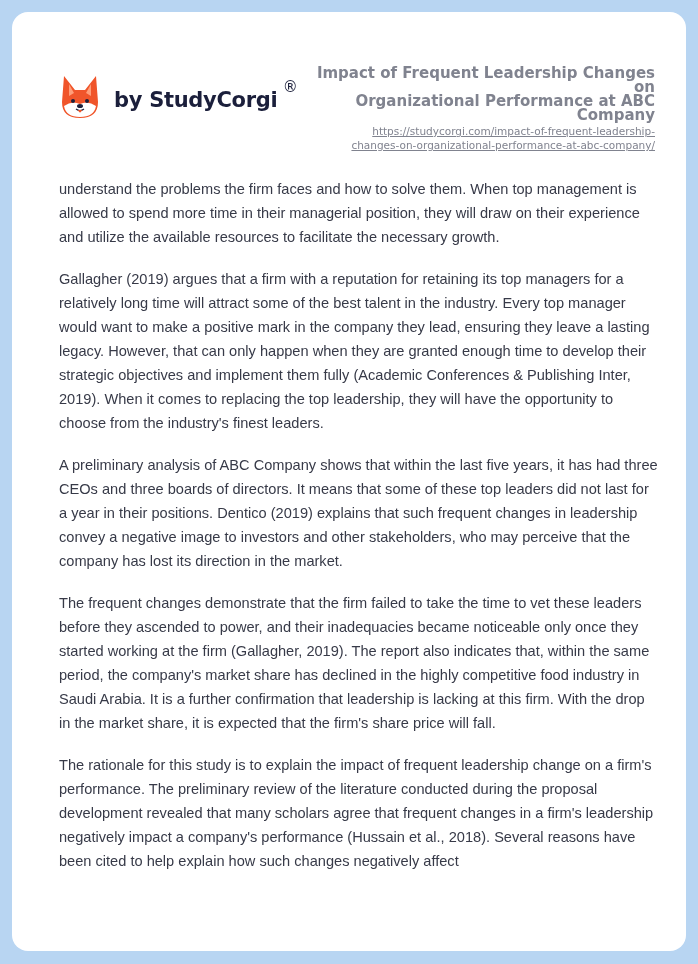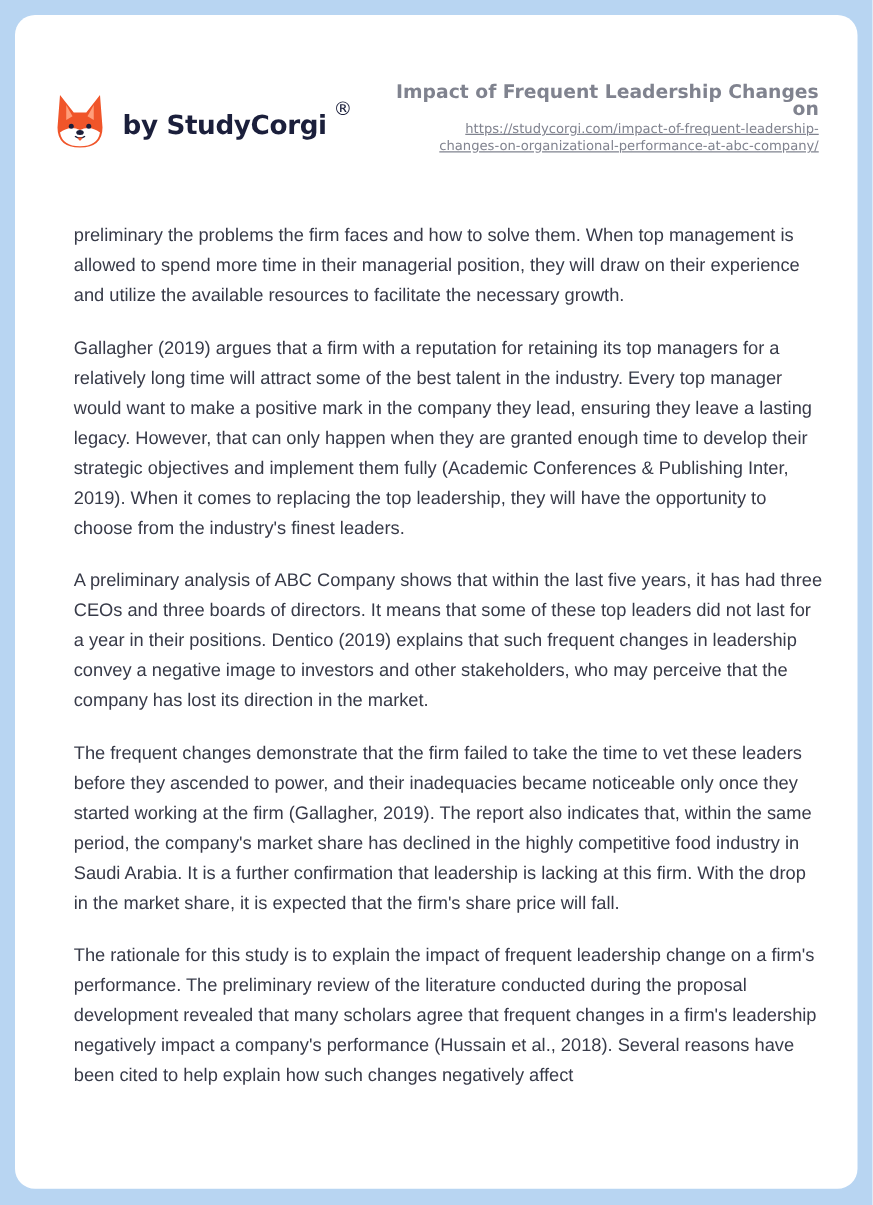--- a/index.html
+++ b/index.html
@@ -8,21 +8,21 @@
       background: #b8d5f2;
       font-family: "Liberation Sans", sans-serif;
     }
     .card {
       position: absolute; left: 12px; top: 12px;
       width: 674px; height: 939px;
       background: #ffffff; border-radius: 16px;
       overflow: hidden;
     }
     .header { position: absolute; left: 0; top: 0; width: 674px; height: 150px; }
-    .logo { position: absolute; left: 32px; top: 62px; display: flex; align-items: center; justify-content: flex-end; }
+    .logo { position: absolute; left: 48px; top: 62px; display: flex; align-items: center; justify-content: flex-end; }
     .logo svg { display: block; }
     .brand {
       margin-left: 14px; margin-top: 6px;
       font-family: "DejaVu Sans", sans-serif; font-weight: bold;
       font-size: 21px; color: #1b1f3b; letter-spacing: -0.3px;
       position: relative;
     }
     .reg {
       position: absolute; right: -20px; top: -10px;
       font-family: "DejaVu Sans", sans-serif; font-weight: normal;
@@ -68,28 +68,29 @@
         </svg>
       </span>
       <span class="brand">
         <span>by StudyCorgi</span>
         <span class="reg">®</span>
       </span>
     </div>
     <div class="meta">
       <div class="meta-title">
         <div>Impact of Frequent Leadership Changes on</div>
+        <div>Organizational Performance at ABC Company</div>
       </div>
       <div class="meta-url">
         <div>https://studycorgi.com/impact-of-frequent-leadership-</div>
         <div>changes-on-organizational-performance-at-abc-company/</div>
       </div>
     </div>
   </div>
 
   <div class="body-text">
-    <p>preliminary the problems the firm faces and how to solve them. When top management is allowed to spend more time in their managerial position, they will draw on their experience and utilize the available resources to facilitate the necessary growth.</p>
+    <p>understand the problems the firm faces and how to solve them. When top management is allowed to spend more time in their managerial position, they will draw on their experience and utilize the available resources to facilitate the necessary growth.</p>
     <p>Gallagher (2019) argues that a firm with a reputation for retaining its top managers for a relatively long time will attract some of the best talent in the industry. Every top manager would want to make a positive mark in the company they lead, ensuring they leave a lasting legacy. However, that can only happen when they are granted enough time to develop their strategic objectives and implement them fully (Academic Conferences &amp; Publishing Inter, 2019). When it comes to replacing the top leadership, they will have the opportunity to choose from the industry's finest leaders.</p>
     <p>A preliminary analysis of ABC Company shows that within the last five years, it has had three CEOs and three boards of directors. It means that some of these top leaders did not last for a year in their positions. Dentico (2019) explains that such frequent changes in leadership convey a negative image to investors and other stakeholders, who may perceive that the company has lost its direction in the market.</p>
     <p>The frequent changes demonstrate that the firm failed to take the time to vet these leaders before they ascended to power, and their inadequacies became noticeable only once they started working at the firm (Gallagher, 2019). The report also indicates that, within the same period, the company's market share has declined in the highly competitive food industry in Saudi Arabia. It is a further confirmation that leadership is lacking at this firm. With the drop in the market share, it is expected that the firm's share price will fall.</p>
     <p>The rationale for this study is to explain the impact of frequent leadership change on a firm's performance. The preliminary review of the literature conducted during the proposal development revealed that many scholars agree that frequent changes in a firm's leadership negatively impact a company's performance (Hussain et al., 2018). Several reasons have been cited to help explain how such changes negatively affect</p>
   </div>
 </div>
 
 </body></html>

